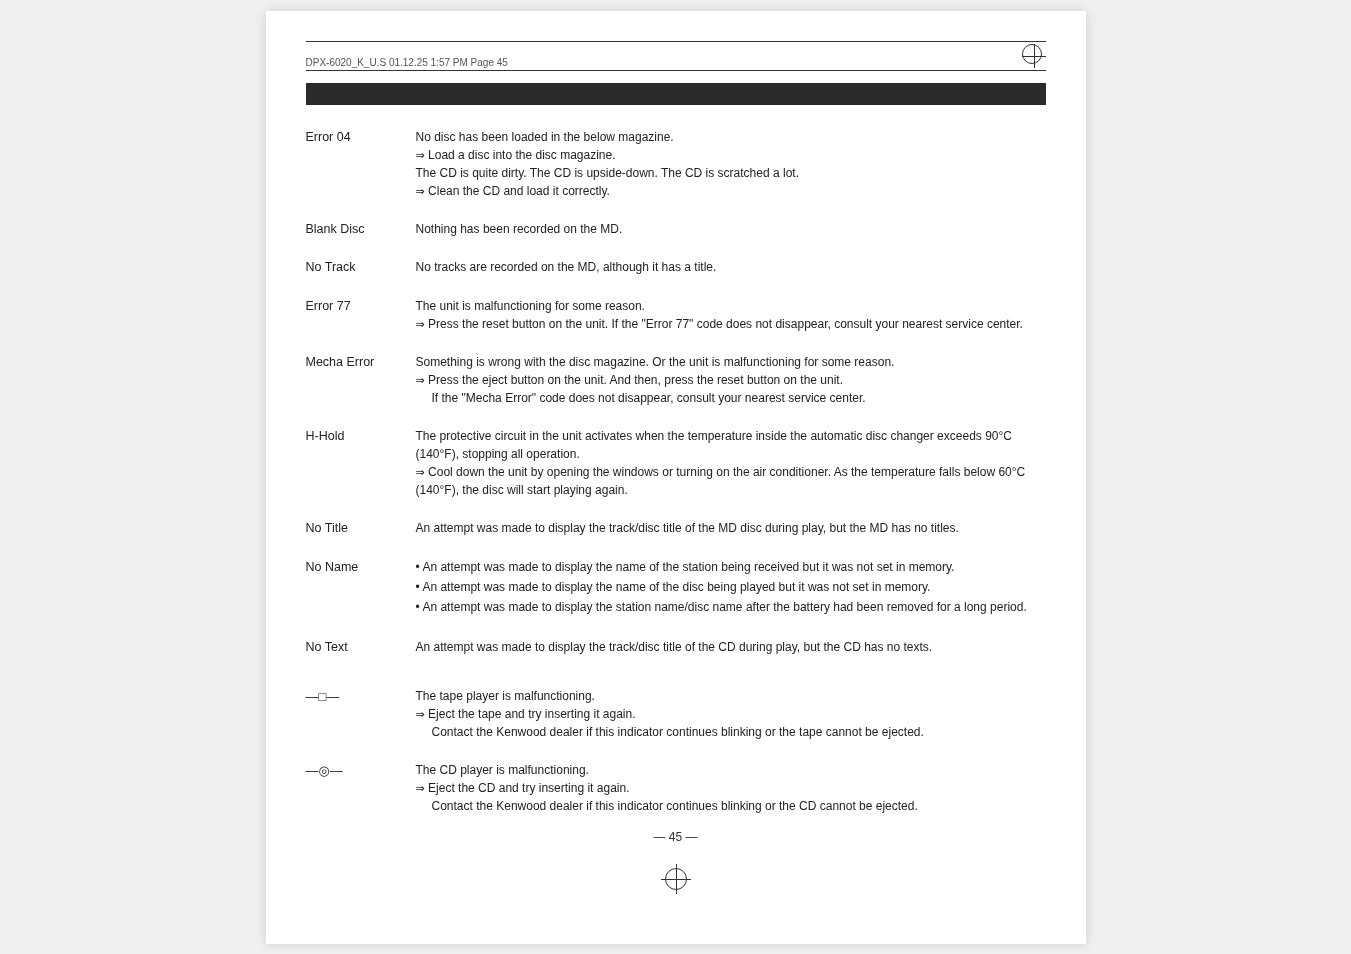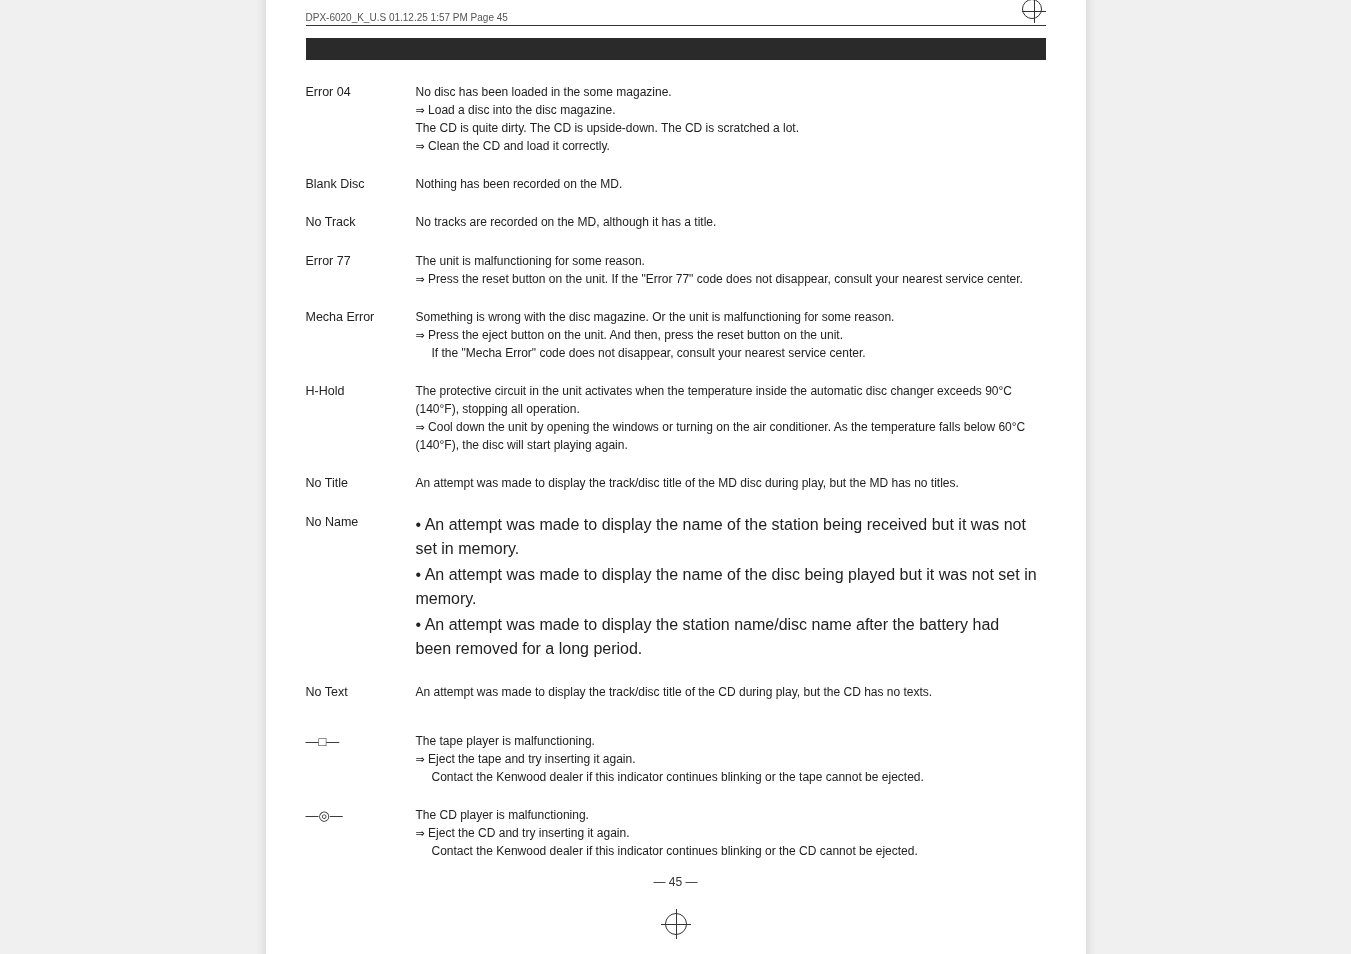--- a/index.html
+++ b/index.html
@@ -97,21 +97,21 @@
     }
     .bullet-list {
       list-style: none;
       padding: 0;
     }
     .bullet-list li::before {
       content: '• ';
     }
     .bullet-list li {
       margin-bottom: 2px;
-      font-size: 16px;
+      font-size: 12px;
       line-height: 1.5;
     }
 
     .page-number {
       text-align: center;
       font-size: 12px;
       color: #333;
     }
 
     
@@ -154,21 +154,21 @@
     </div>
   </div>
 
   <div class="dark-header-bar"></div>
 
   <table class="content-table">
     <tbody id="table-body">
     <tr>
           <td class="label-col">Error 04</td>
           <td class="desc-col">
-            <div>No disc has been loaded in the some magazine.</div>
+            <div>No disc has been loaded in the below magazine.</div>
             <div><span style="font-size:11px;">⇒</span> Load a disc into the disc magazine.</div>
             <div>The CD is quite dirty. The CD is upside-down. The CD is scratched a lot.</div>
             <div><span style="font-size:11px;">⇒</span> Clean the CD and load it correctly.</div>
           </td>
         </tr>
         <tr class="row-separator">
           <td colspan="2"></td>
         </tr>
         <tr>
           <td class="label-col">Blank Disc</td>

